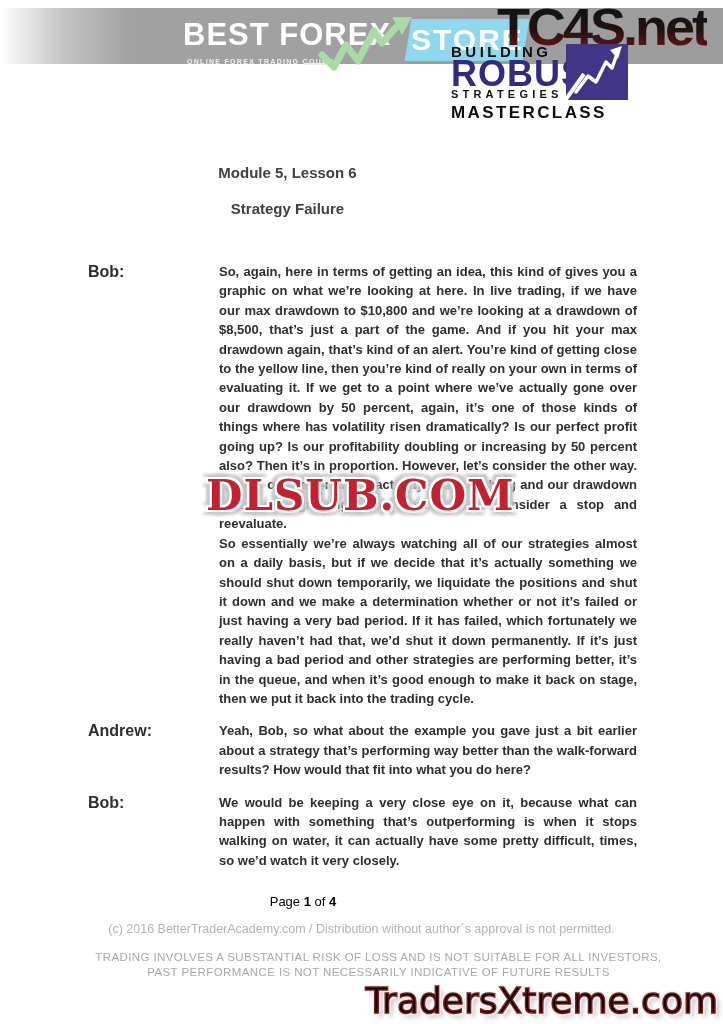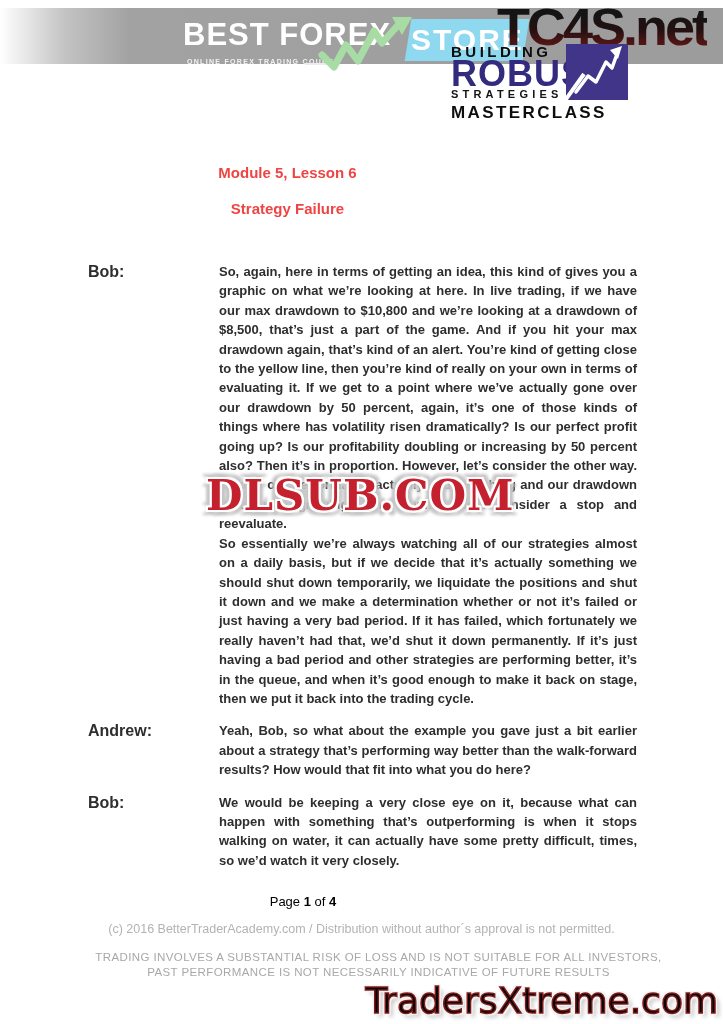--- a/index.html
+++ b/index.html
@@ -39,21 +39,21 @@
     transform:scaleY(0.96);
   }
   
   .brs{position:absolute;left:451px;top:43px;width:187px;}
   .brs-building{font-size:15px;font-weight:bold;letter-spacing:3.5px;color:#0d0d0d;line-height:17px;}
   .brs-robust{font-size:36px;font-weight:bold;color:#332c7e;letter-spacing:1px;line-height:27px;}
   .brs-strategies{font-size:11px;font-weight:600;letter-spacing:4.2px;color:#141414;line-height:13px;margin-top:1px;}
   .brs-masterclass{font-size:17px;font-weight:bold;letter-spacing:2.4px;color:#0d0d0d;line-height:19px;margin-top:2px;}
   .brs-square{position:absolute;right:10px;top:1px;width:62px;height:56px;background:#413589;}
   
-  .doc-title{position:absolute;left:0;width:575px;text-align:center;font-size:15px;font-weight:bold;color:#ef4444;}
+  .doc-title{position:absolute;left:0;width:575px;text-align:center;font-size:15px;font-weight:bold;color:#404040;}
   .t1{top:164px;} .t2{top:200px;}
   
   .transcript{position:absolute;left:88px;top:262px;width:549px;color:#2e2e2e;}
   .row{display:flex;align-items:flex-start;}
   .row + .row{margin-top:13px;}
   .speaker{width:131px;flex:0 0 131px;font-weight:bold;font-size:16px;line-height:19.4px;}
   .speech{flex:1;font-size:13px;line-height:19.4px;}
   .speech p{margin:0;text-align:justify;font-weight:bold;}
   
   .dlsub{

